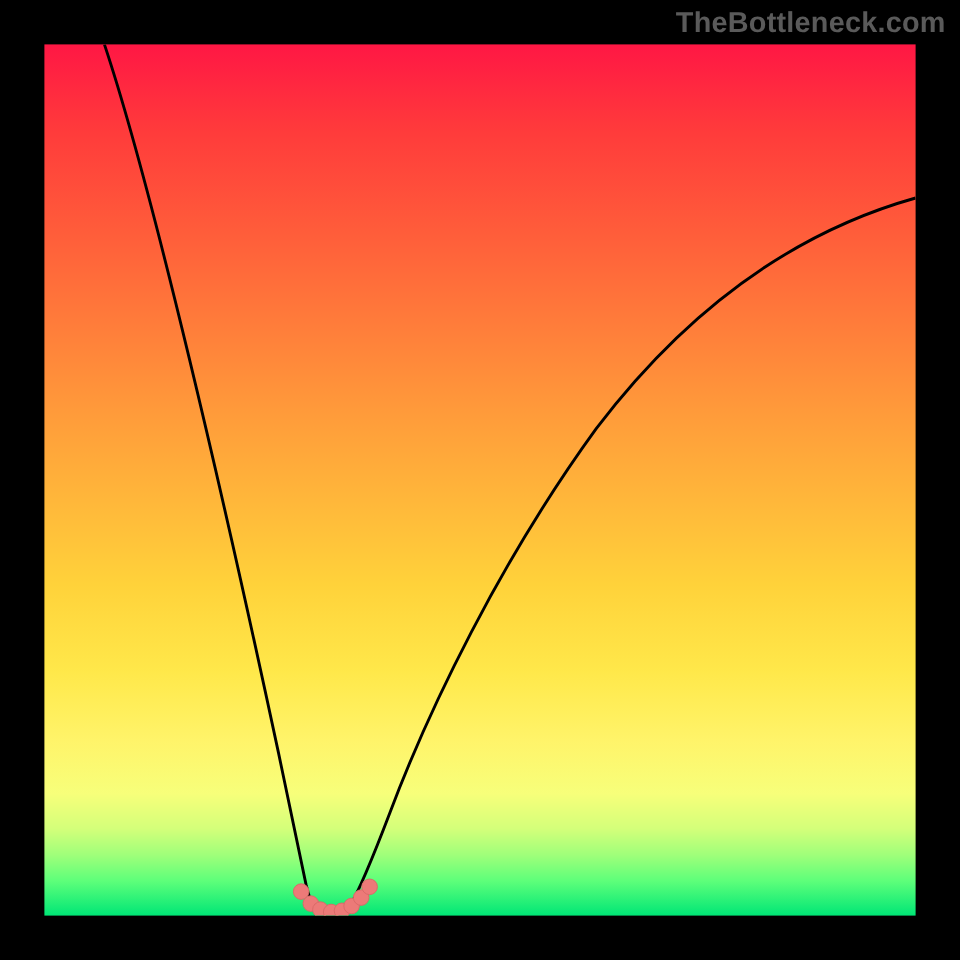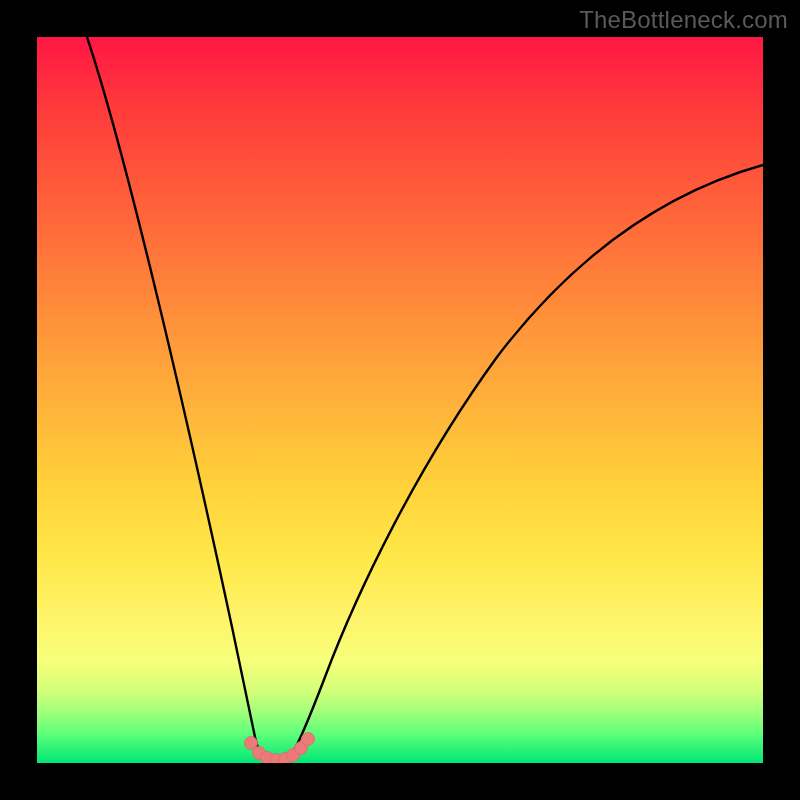--- a/index.html
+++ b/index.html
@@ -47,21 +47,21 @@
     top: 0;
     width: 726px;
     height: 726px;
   }
   .watermark {
     position: absolute;
     top: 6px;
     right: 12px;
     color: #5a5a5a;
     font-size: 24px;
-    font-weight: 400;
+    font-weight: 700;
     letter-spacing: 0.2px;
     user-select: none;
   }
 </style>
 </head>
 <body>
 
 <div class="frame">
   <div class="plot">
     <svg class="curve" viewBox="0 0 726 726" preserveAspectRatio="none">

